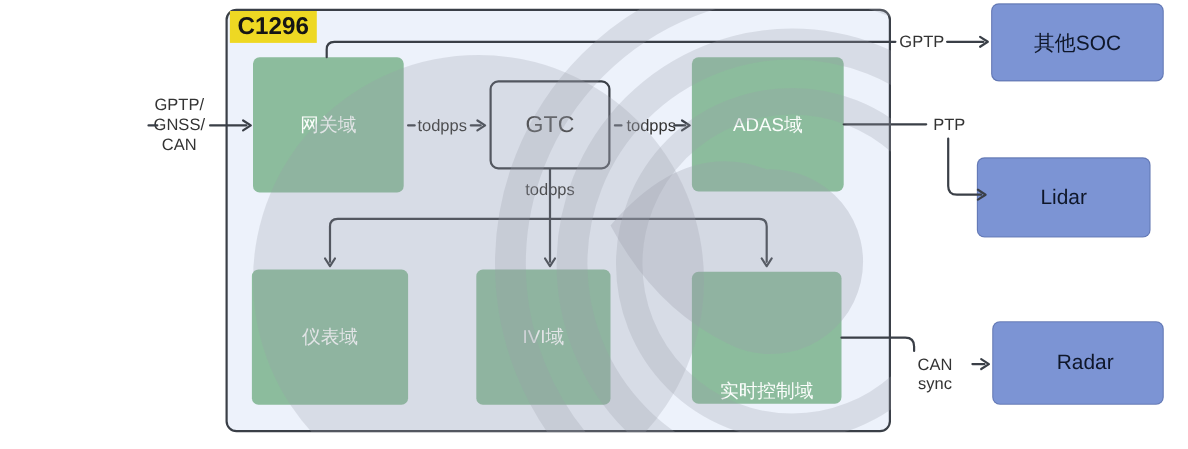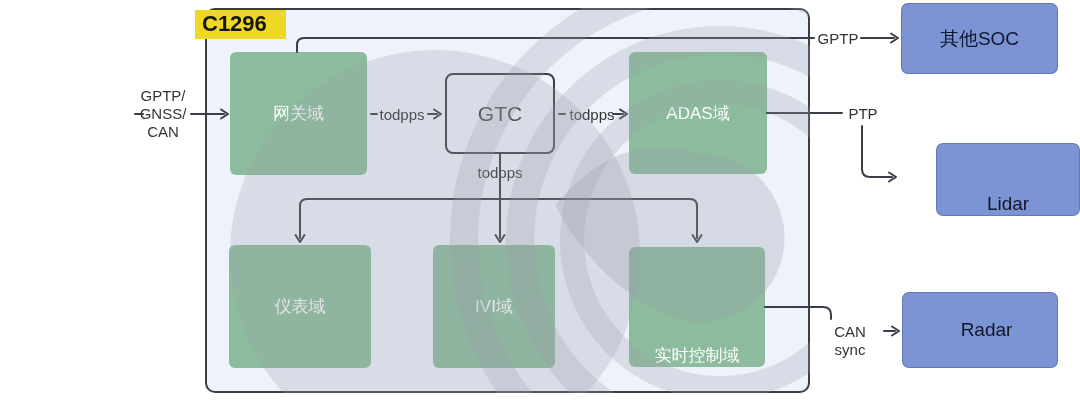--- a/index.html
+++ b/index.html
@@ -16,25 +16,25 @@
 
   .container{
     position:absolute;left:205px;top:8px;width:605px;height:385px;
     background:var(--container-bg);
     border:2px solid var(--line);
     border-radius:10px;
     box-sizing:border-box;
     z-index:1;
   }
   .chip-tag{
-    position:absolute;left:195px;top:10px;
+    position:absolute;left:209px;top:10px;
     background:var(--chip-tag-bg);
     color:#151515;
     font-size:22px;font-weight:600;
-    padding:2px 19px 3px 7px;
+    padding:2px 7px 3px 7px;
     z-index:4;
     line-height:1.1;
   }
   .node{
     position:absolute;
     display:flex;align-items:center;justify-content:center;
     box-sizing:border-box;
     z-index:3;
     text-align:center;
   }
@@ -57,21 +57,21 @@
     color:#3b3b3b;font-size:21px;
   }
   .clock{left:20px;top:62px;width:113px;height:103px;font-size:17px;}
   .gateway{left:230px;top:52px;width:137px;height:123px;}
   .gtc-box{left:445px;top:73px;width:110px;height:81px;}
   .adas{left:629px;top:52px;width:138px;height:122px;}
   .instr{left:229px;top:245px;width:142px;height:123px;}
   .ivi{left:433px;top:245px;width:122px;height:123px;}
   .rtc{left:629px;top:247px;width:136px;height:120px;align-items:flex-end;}
   .soc{left:901px;top:3px;width:157px;height:71px;}
-  .lidar{left:936px;top:143px;width:144px;height:73px;align-items:flex-end;}
+  .lidar{left:888px;top:143px;width:158px;height:73px;}
   .radar{left:902px;top:292px;width:156px;height:76px;padding-left:13px;}
 
   .edge-label{
     position:absolute;
     color:#333;font-size:15px;
     text-align:center;
     z-index:4;
     line-height:18px;
   }
   .lbl-input{left:131px;top:87px;width:64px;}

